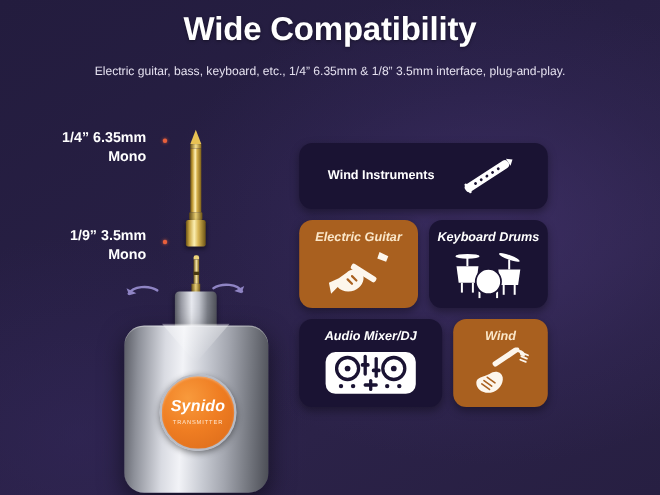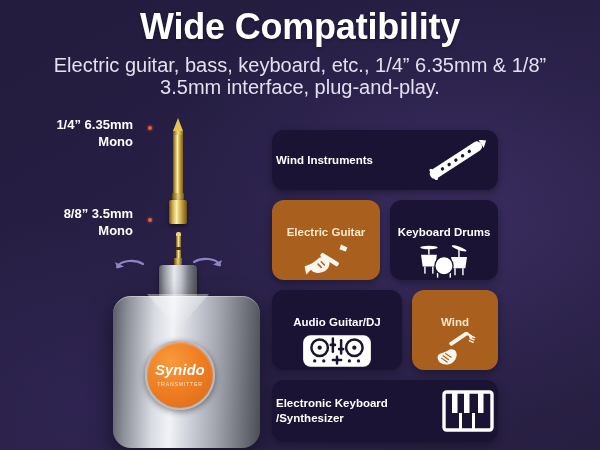--- a/index.html
+++ b/index.html
@@ -22,30 +22,30 @@
 
   
   .hdr {
     position: absolute;
     left: 0;
     top: 8px;
     width: 600px;
     text-align: center;
   }
   .hdr-title {
-    font-size: 36px;
+    font-size: 30px;
     font-weight: bold;
     letter-spacing: -0.2px;
     line-height: 38px;
     color: #ffffff;
     text-shadow: 0 1px 3px rgba(0,0,0,0.4);
   }
   .hdr-sub {
     margin-top: 8px;
-    font-size: 20px;
+    font-size: 11px;
     line-height: 22px;
     color: #e4e0ef;
     padding: 0 52px;
     font-weight: 400;
   }
 
   
   .product {
     position: absolute;
     left: 0;
@@ -181,21 +181,20 @@
     left: 113px;
     top: 186px;
     width: 131px;
     height: 152px;
     border-radius: 18px;
     background:
       linear-gradient(92deg,
         #5a5c65 0%, #8d9099 10%, #d9dbe2 28%, #f2f3f7 40%,
         #c9ccd4 55%, #a3a6af 70%, #74777f 86%, #4b4d55 100%);
     box-shadow: 0 8px 22px rgba(0,0,0,0.5), inset 0 1px 0 rgba(255,255,255,0.35);
-    padding-left: 16px;
   }
   .body-vee {
     position: absolute;
     left: 34px;
     top: -2px;
     width: 62px;
     height: 36px;
     background: linear-gradient(180deg, rgba(255,255,255,0.55), rgba(255,255,255,0));
     clip-path: polygon(0 0, 100% 0, 50% 100%);
     opacity: 0.7;
@@ -248,30 +247,31 @@
     box-sizing: border-box;
     overflow: hidden;
   }
   .card.orange { background: #a9601f; }
 
   .card-wide {
     width: 226px;
     height: 60px;
     display: flex;
     align-items: center;
-    padding: 0 4px;
+    padding: 0 26px;
     gap: 10px;
   }
   .card-tile {
     width: 108px;
     height: 80px;
-    padding-top: 25px;
+    padding-top: 9px;
     display: flex;
     flex-direction: column;
     align-items: center;
+    font-style: italic;
   }
   .card-tile .card-label { margin-bottom: 3px; }
 
   .card-label {
     font-size: 11.5px;
     font-weight: bold;
     line-height: 14px;
     color: #ffffff;
     white-space: nowrap;
   }
@@ -294,21 +294,21 @@
 
   <div class="product">
 
     <div class="lbl lbl-quarter">
       <div>1/4” 6.35mm</div>
       <div>Mono</div>
     </div>
     <div class="dot dot-a"></div>
 
     <div class="lbl lbl-eighth">
-      <div>8/8” 3.5mm</div>
+      <div>1/9” 3.5mm</div>
       <div>Mono</div>
     </div>
     <div class="dot dot-b"></div>
 
     <div class="plug">
       <div class="plug-tip"></div>
       <div class="plug-ring"></div>
       <div class="plug-shaft"></div>
       <div class="plug-band"></div>
       <div class="plug-collar"></div>
@@ -402,21 +402,21 @@
             <rect x="28" y="39" width="1.8" height="6"></rect>
             <rect x="44" y="39" width="1.8" height="6"></rect>
           </g>
           <circle cx="37" cy="30" r="11.5" fill="none" stroke="#1a1333" stroke-width="1.6"></circle>
         </svg>
       </div>
     </div>
 
     <div class="row">
       <div class="card card-tile" style="width:130px;">
-        <span class="card-label">Audio Guitar/DJ</span>
+        <span class="card-label">Audio Mixer/DJ</span>
         <svg class="ico" width="86" height="46" viewBox="0 0 86 46">
           <rect x="2" y="4" width="82" height="38" rx="9" fill="#ffffff"></rect>
           <g fill="none" stroke="#1a1333" stroke-width="3">
             <circle cx="22" cy="19" r="10"></circle>
             <circle cx="64" cy="19" r="10"></circle>
           </g>
           <circle cx="22" cy="19" r="2.6" fill="#1a1333"></circle>
           <circle cx="64" cy="19" r="2.6" fill="#1a1333"></circle>
           <g stroke="#1a1333" stroke-width="3" stroke-linecap="round">
             <line x1="38" y1="8" x2="38" y2="24"></line>
@@ -446,36 +446,15 @@
           </g>
           <g stroke="#a9601f" stroke-width="1.5" stroke-linecap="round">
             <line x1="17" y1="30" x2="24" y2="35"></line>
             <line x1="15" y1="33" x2="22" y2="38"></line>
             <line x1="20" y1="27" x2="27" y2="32"></line>
           </g>
         </svg>
       </div>
     </div>
 
-    <div class="row">
-      <div class="card card-wide" style="height:62px;">
-        <span class="card-label two-line">
-          <span>Electronic Keyboard</span><br>
-          <span>/Synthesizer</span>
-        </span>
-        <span class="sp"></span>
-        <svg class="ico" width="52" height="44" viewBox="0 0 52 44">
-          <rect x="2" y="3" width="48" height="38" rx="2.5" fill="none" stroke="#ffffff" stroke-width="3.4"></rect>
-          <g fill="#ffffff">
-            <rect x="10" y="3" width="5.5" height="21"></rect>
-            <rect x="22" y="3" width="5.5" height="21"></rect>
-            <rect x="36" y="3" width="5.5" height="21"></rect>
-          </g>
-          <g stroke="#ffffff" stroke-width="3">
-            <line x1="18.5" y1="24" x2="18.5" y2="41"></line>
-            <line x1="31.5" y1="24" x2="31.5" y2="41"></line>
-          </g>
-        </svg>
-      </div>
-    </div>
 
   </div>
 </div>
 
 </body></html>

